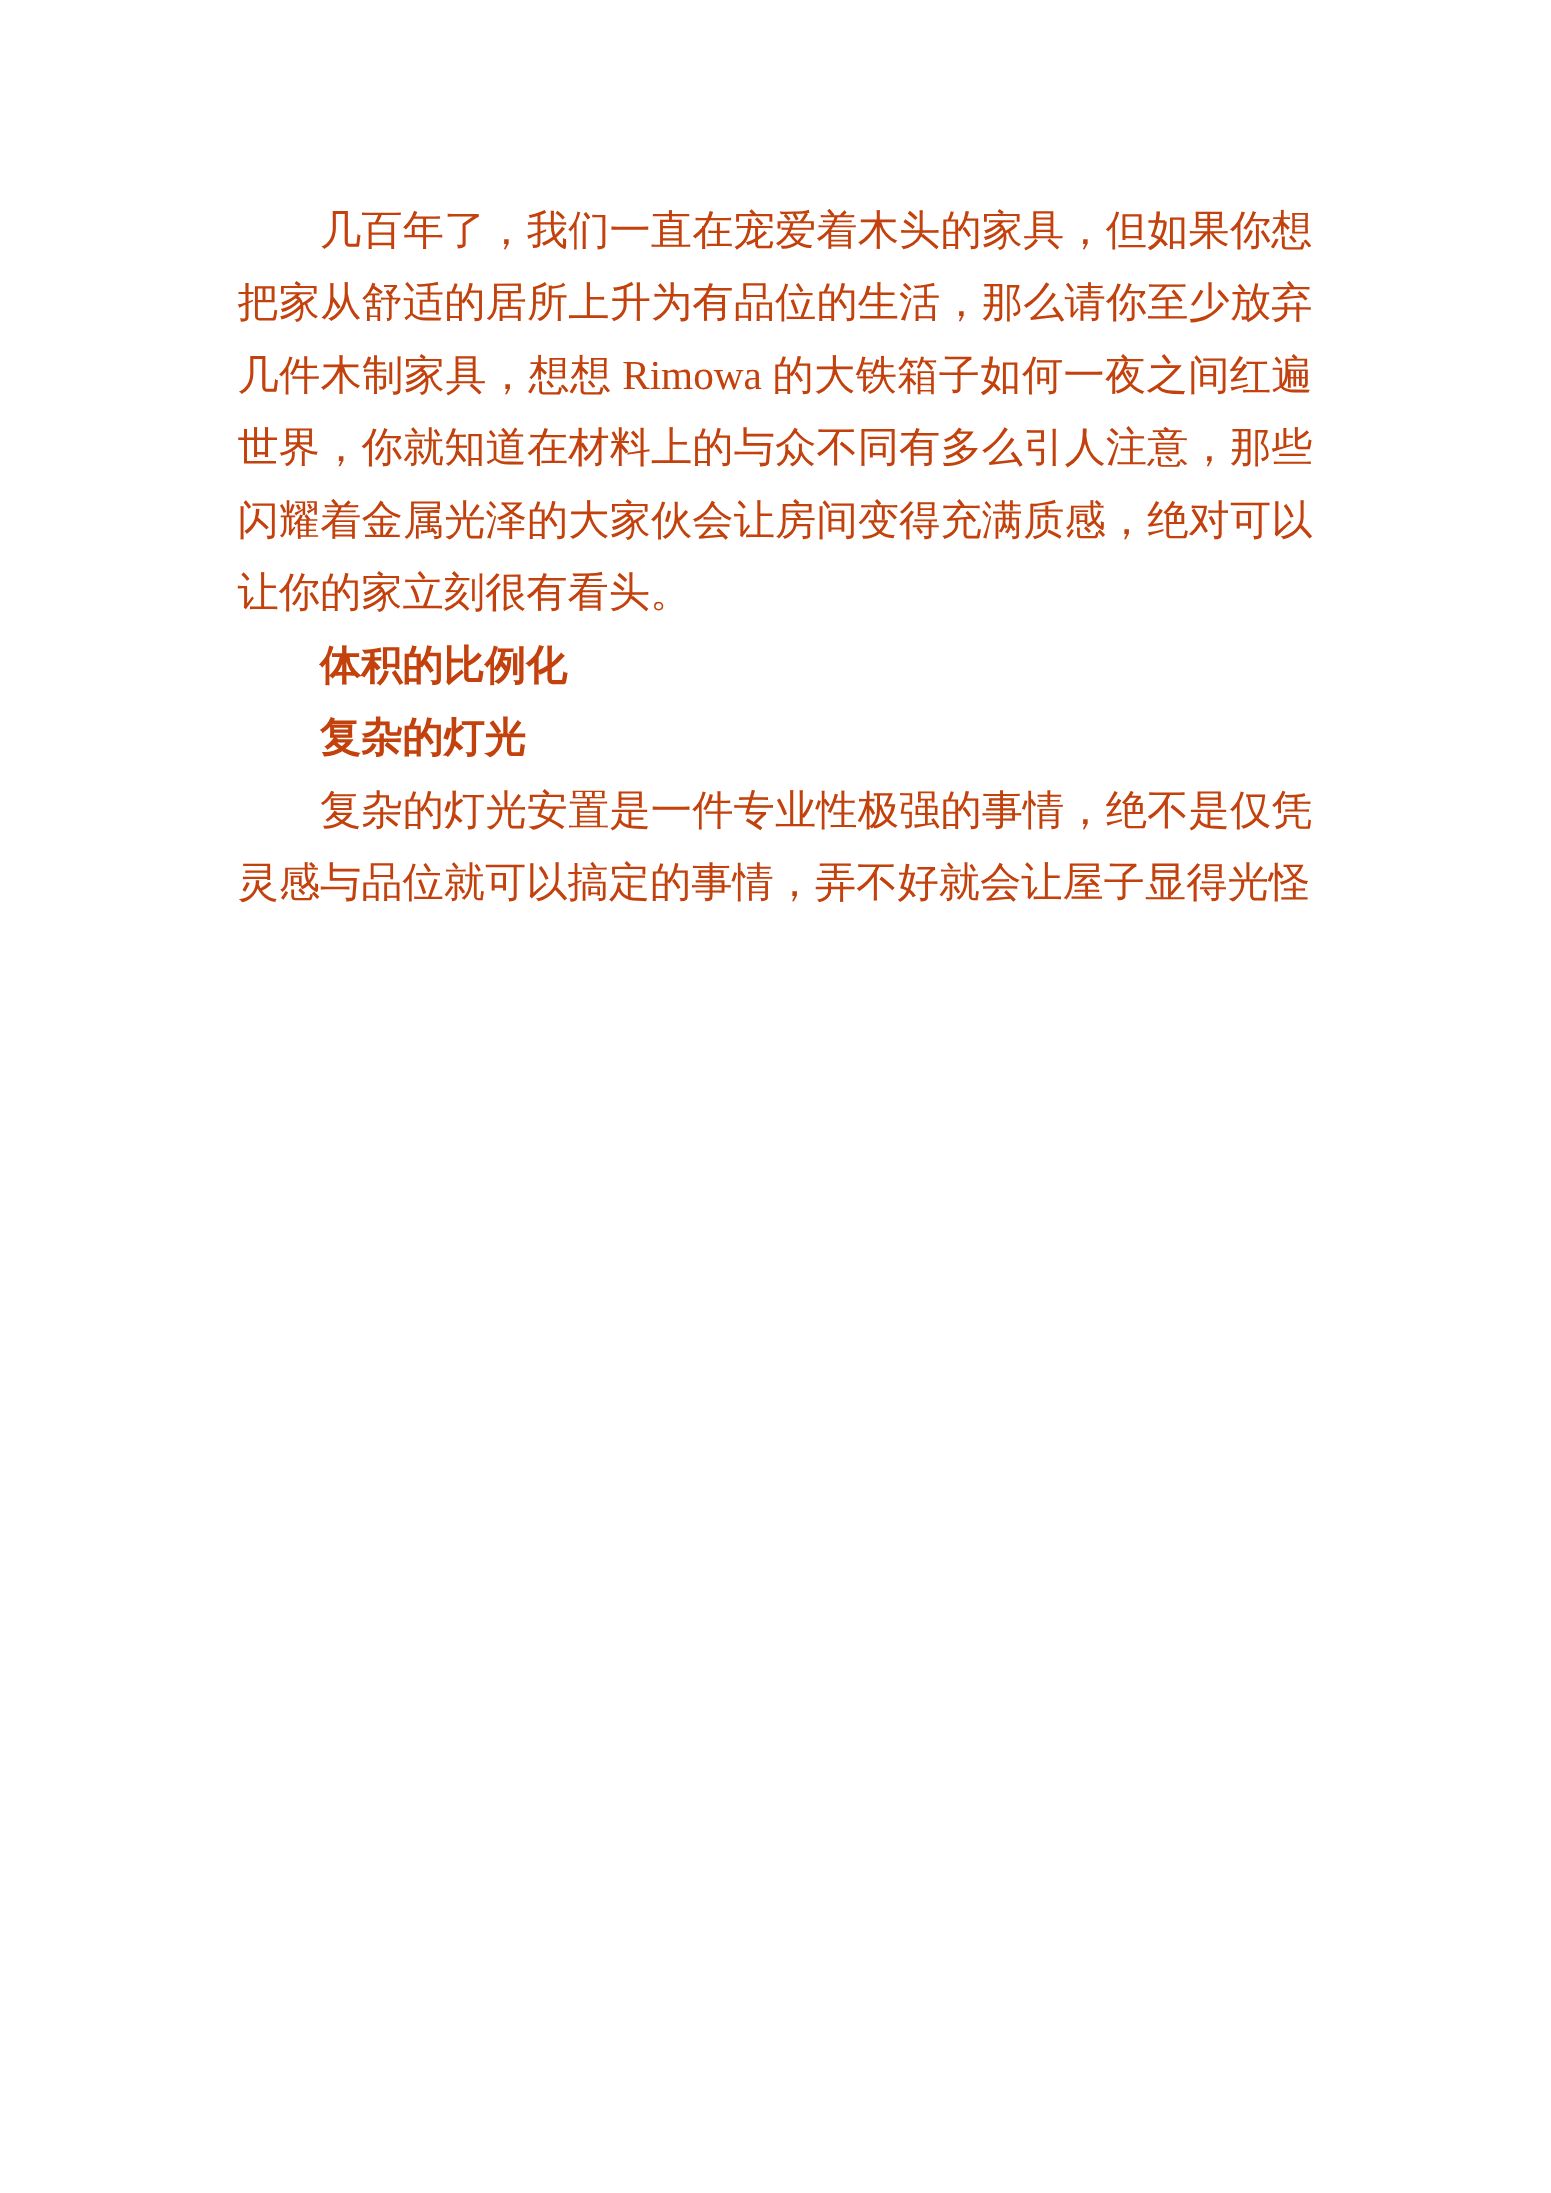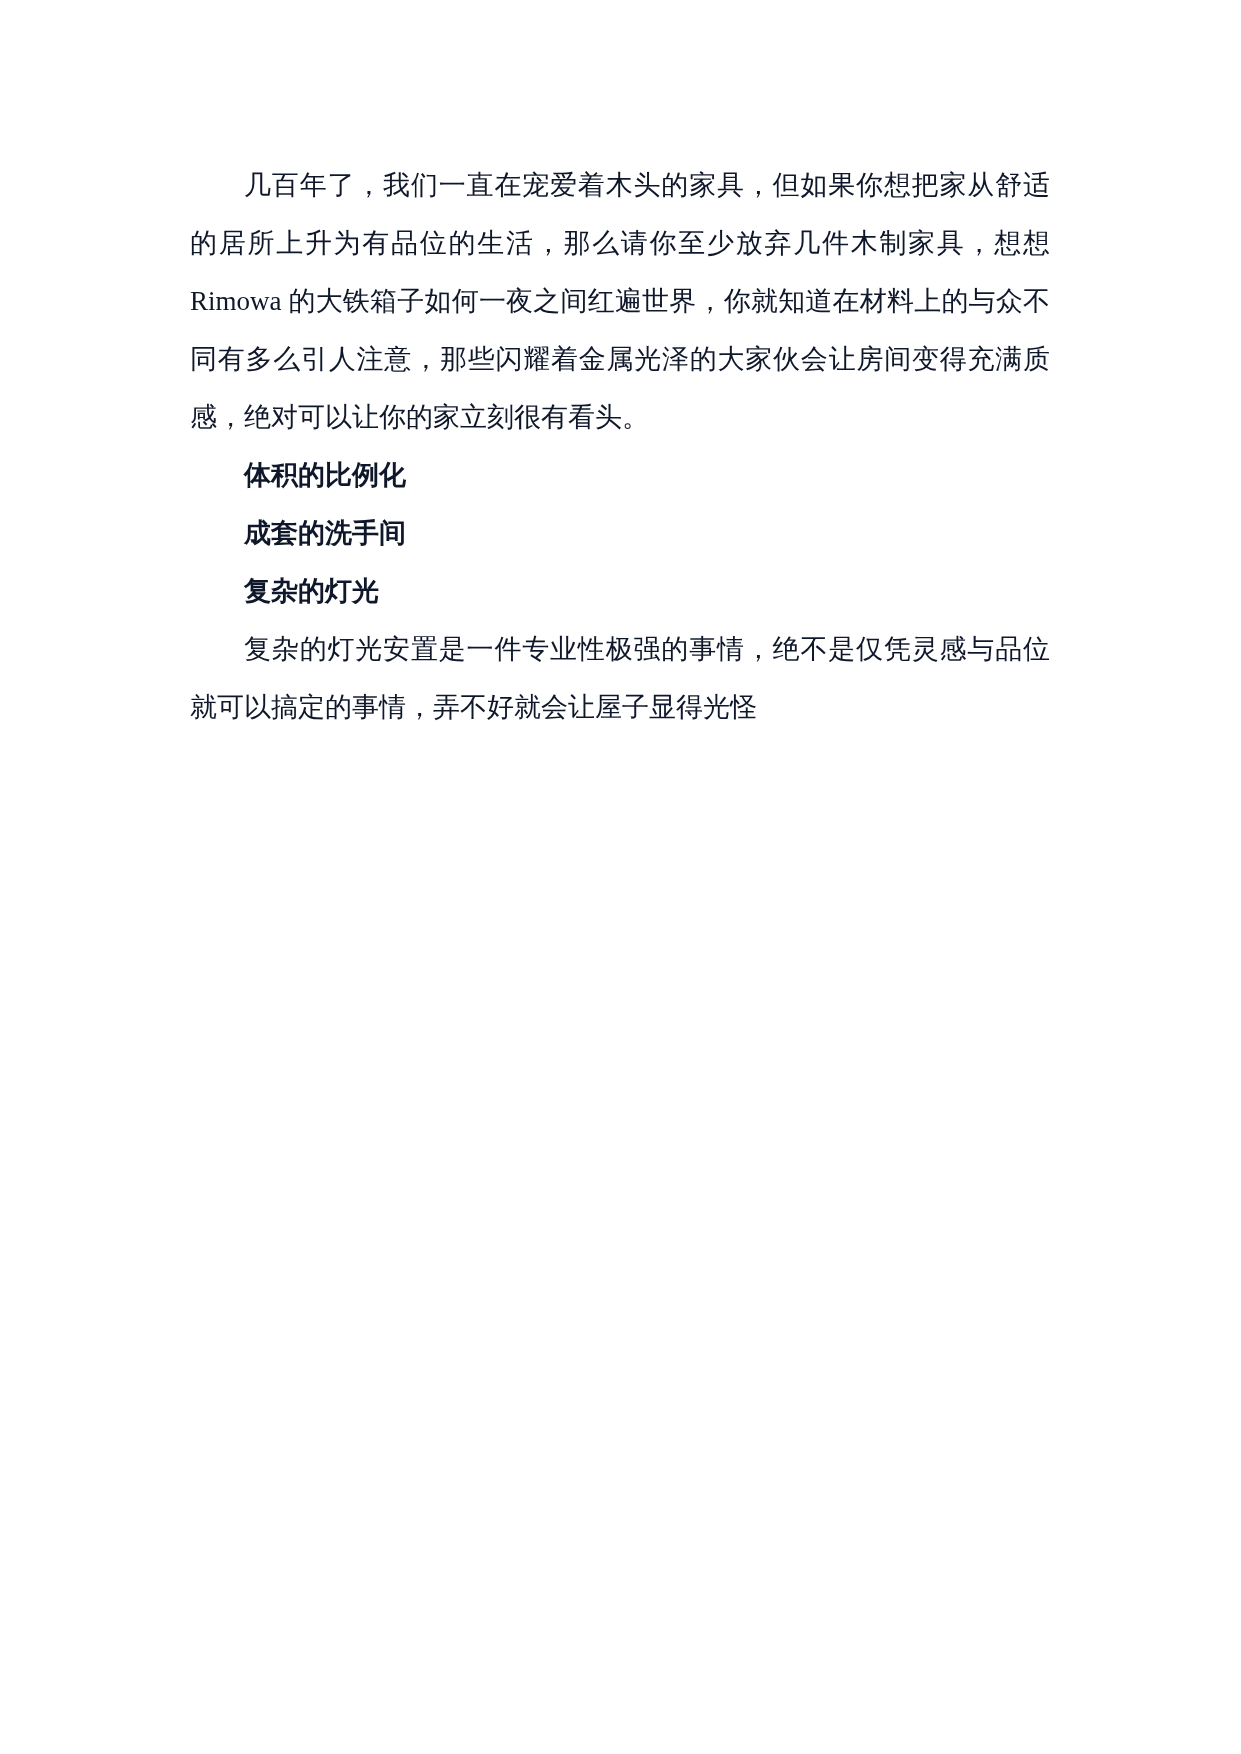--- a/index.html
+++ b/index.html
@@ -13,23 +13,23 @@
     height: 1754px;
     background: #ffffff;
     overflow: hidden;
   }
   .content {
     position: absolute;
     left: 190px;
     top: 156px;
     width: 860px;
     font-family: "Liberation Serif", "DejaVu Serif", serif;
-    font-size: 27px;
+    font-size: 33px;
     line-height: 58px;
-    color: #0f172a;
+    color: #c2410c;
     text-align: justify;
     text-justify: inter-ideograph;
     letter-spacing: 0px;
   }
   .content p {
     margin: 0;
     padding: 0;
     text-indent: 2em;
     font-weight: normal;
   }
@@ -39,17 +39,16 @@
     font-weight: bold;
   }
 </style>
 </head>
 <body>
 
 <div class="page">
   <div class="content">
     <p>几百年了，我们一直在宠爱着木头的家具，但如果你想把家从舒适的居所上升为有品位的生活，那么请你至少放弃几件木制家具，想想 Rimowa 的大铁箱子如何一夜之间红遍世界，你就知道在材料上的与众不同有多么引人注意，那些闪耀着金属光泽的大家伙会让房间变得充满质感，绝对可以让你的家立刻很有看头。</p>
     <p class="heading">体积的比例化</p>
-    <p class="heading">成套的洗手间</p>
     <p class="heading">复杂的灯光</p>
     <p>复杂的灯光安置是一件专业性极强的事情，绝不是仅凭灵感与品位就可以搞定的事情，弄不好就会让屋子显得光怪</p>
   </div>
 </div>
 
 </body></html>

